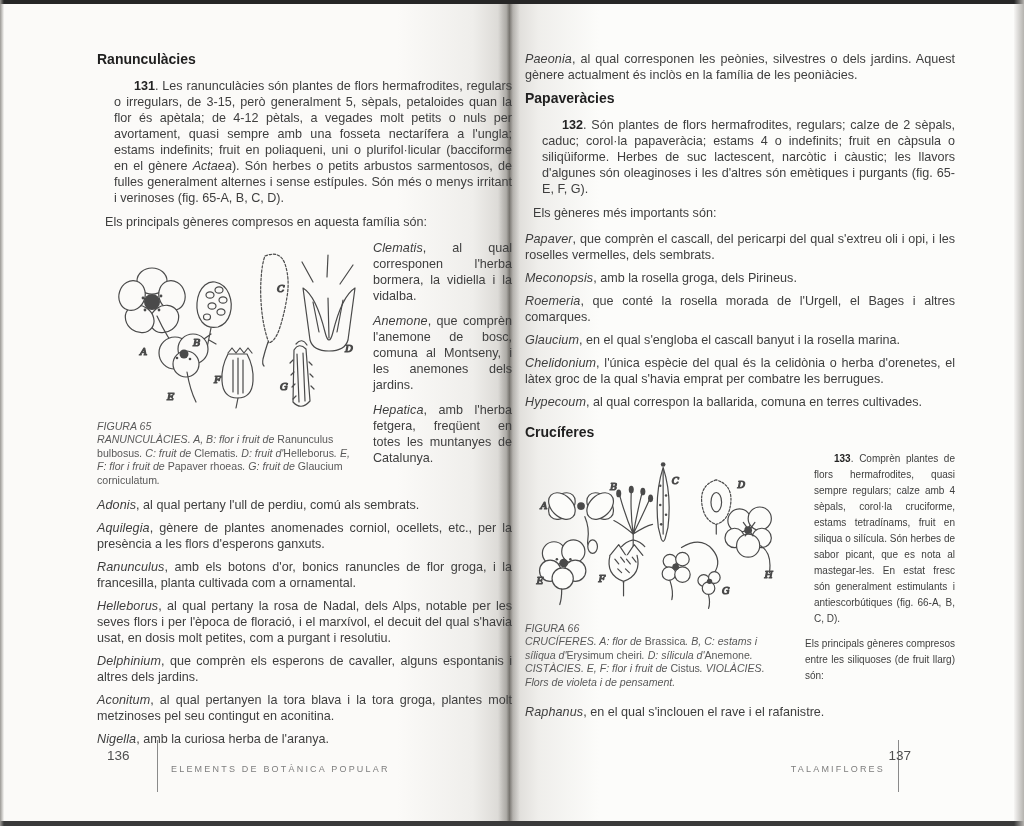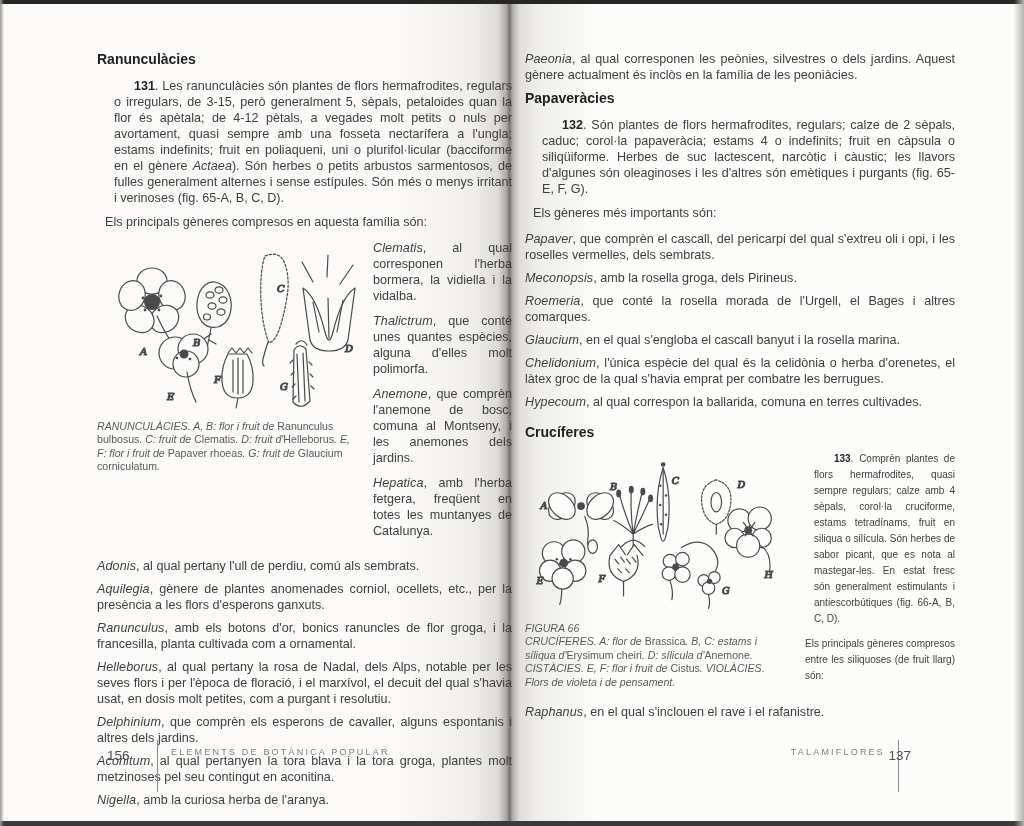--- a/index.html
+++ b/index.html
@@ -45,21 +45,21 @@
   .rtcol p.num{margin-bottom:9px;}
 
   svg.botanical{display:block;}
   svg.botanical path, svg.botanical ellipse, svg.botanical circle, svg.botanical line, svg.botanical polyline
       {vector-effect:non-scaling-stroke;}
   .figlabel{font-family:"DejaVu Serif", serif;font-style:italic;font-size:10px;fill:#3c3c3c;}
 
   .footer{position:absolute;top:740px;height:52px;}
   .footer .rule{position:absolute;top:0;width:1px;height:52px;background:#8a8a8a;}
   .footer .pgnum{position:absolute;top:8px;font-size:13.5px;color:#4f4f4f;}
-  .footer .runtitle{position:absolute;top:7px;font-size:9px;letter-spacing:2.2px;color:#7d7d7d;}
+  .footer .runtitle{position:absolute;top:24px;font-size:9px;letter-spacing:2.2px;color:#7d7d7d;}
   .footer.lfoot{left:97px;width:415px;}
   .footer.lfoot .pgnum{left:10px;}
   .footer.lfoot .rule{left:60px;}
   .footer.lfoot .runtitle{left:74px;}
   .footer.rfoot{left:525px;width:430px;}
   .footer.rfoot .runtitle{right:70px;}
   .footer.rfoot .rule{right:56px;}
   .footer.rfoot .pgnum{right:44px;}
 </style>
 </head>
@@ -148,42 +148,42 @@
           </g>
           <text class="figlabel" x="43" y="115">A</text>
           <text class="figlabel" x="96" y="106">B</text>
           <text class="figlabel" x="180" y="52">C</text>
           <text class="figlabel" x="248" y="112">D</text>
           <text class="figlabel" x="70" y="160">E</text>
           <text class="figlabel" x="117" y="143">F</text>
           <text class="figlabel" x="183" y="150">G</text>
         </svg>
         <div class="caption">
+          <span class="figno">FIGURA 65</span>
           <span><i>RANUNCULÀCIES. A, B: flor i fruit de </i><span>Ranunculus bulbosus</span><i>. C: fruit de </i><span>Clematis</span><i>. D: fruit d'</i><span>Helleborus</span><i>. E, F: flor i fruit de </i><span>Papaver rhoeas</span><i>. G: fruit de </i><span>Glaucium corniculatum</span><i>.</i></span>
         </div>
       </div>
       <div class="sidecol">
         <p class="genus"><i>Clematis</i><span>, al qual corresponen l'herba bormera, la vidiella i la vidalba.</span></p>
-        <p class="genus"><i>Thalictrum</i><span>, que conté unes quantes espècies, alguna d'elles molt polimorfa.</span></p>
         <p class="genus"><i>Anemone</i><span>, que comprèn l'anemone de bosc, comuna al Montseny, i les anemones dels jardins.</span></p>
         <p class="genus"><i>Hepatica</i><span>, amb l'herba fetgera, freqüent en totes les muntanyes de Catalunya.</span></p>
       </div>
     </div>
 
     <p class="genus"><i>Adonis</i><span>, al qual pertany l'ull de perdiu, comú als sembrats.</span></p>
     <p class="genus"><i>Aquilegia</i><span>, gènere de plantes anomenades corniol, ocellets, etc., per la presència a les flors d'esperons ganxuts.</span></p>
     <p class="genus"><i>Ranunculus</i><span>, amb els botons d'or, bonics ranuncles de flor groga, i la francesilla, planta cultivada com a ornamental.</span></p>
     <p class="genus"><i>Helleborus</i><span>, al qual pertany la rosa de Nadal, dels Alps, notable per les seves flors i per l'època de floració, i el marxívol, el decuit del qual s'havia usat, en dosis molt petites, com a purgant i resolutiu.</span></p>
     <p class="genus"><i>Delphinium</i><span>, que comprèn els esperons de cavaller, alguns espontanis i altres dels jardins.</span></p>
     <p class="genus"><i>Aconitum</i><span>, al qual pertanyen la tora blava i la tora groga, plantes molt metzinoses pel seu contingut en aconitina.</span></p>
     <p class="genus"><i>Nigella</i><span>, amb la curiosa herba de l'aranya.</span></p>
   </div>
 
   <div class="footer lfoot">
-    <span class="pgnum">156</span>
+    <span class="pgnum">136</span>
     <span class="rule"></span>
     <span class="runtitle">ELEMENTS DE BOTÀNICA POPULAR</span>
   </div>
 
   <div class="content rpage">
 
     <p class="genus"><i>Paeonia</i><span>, al qual corresponen les peònies, silvestres o dels jardins. Aquest gènere actualment és inclòs en la família de les peoniàcies.</span></p>
 
     <h2 class="sect">Papaveràcies</h2>
 

